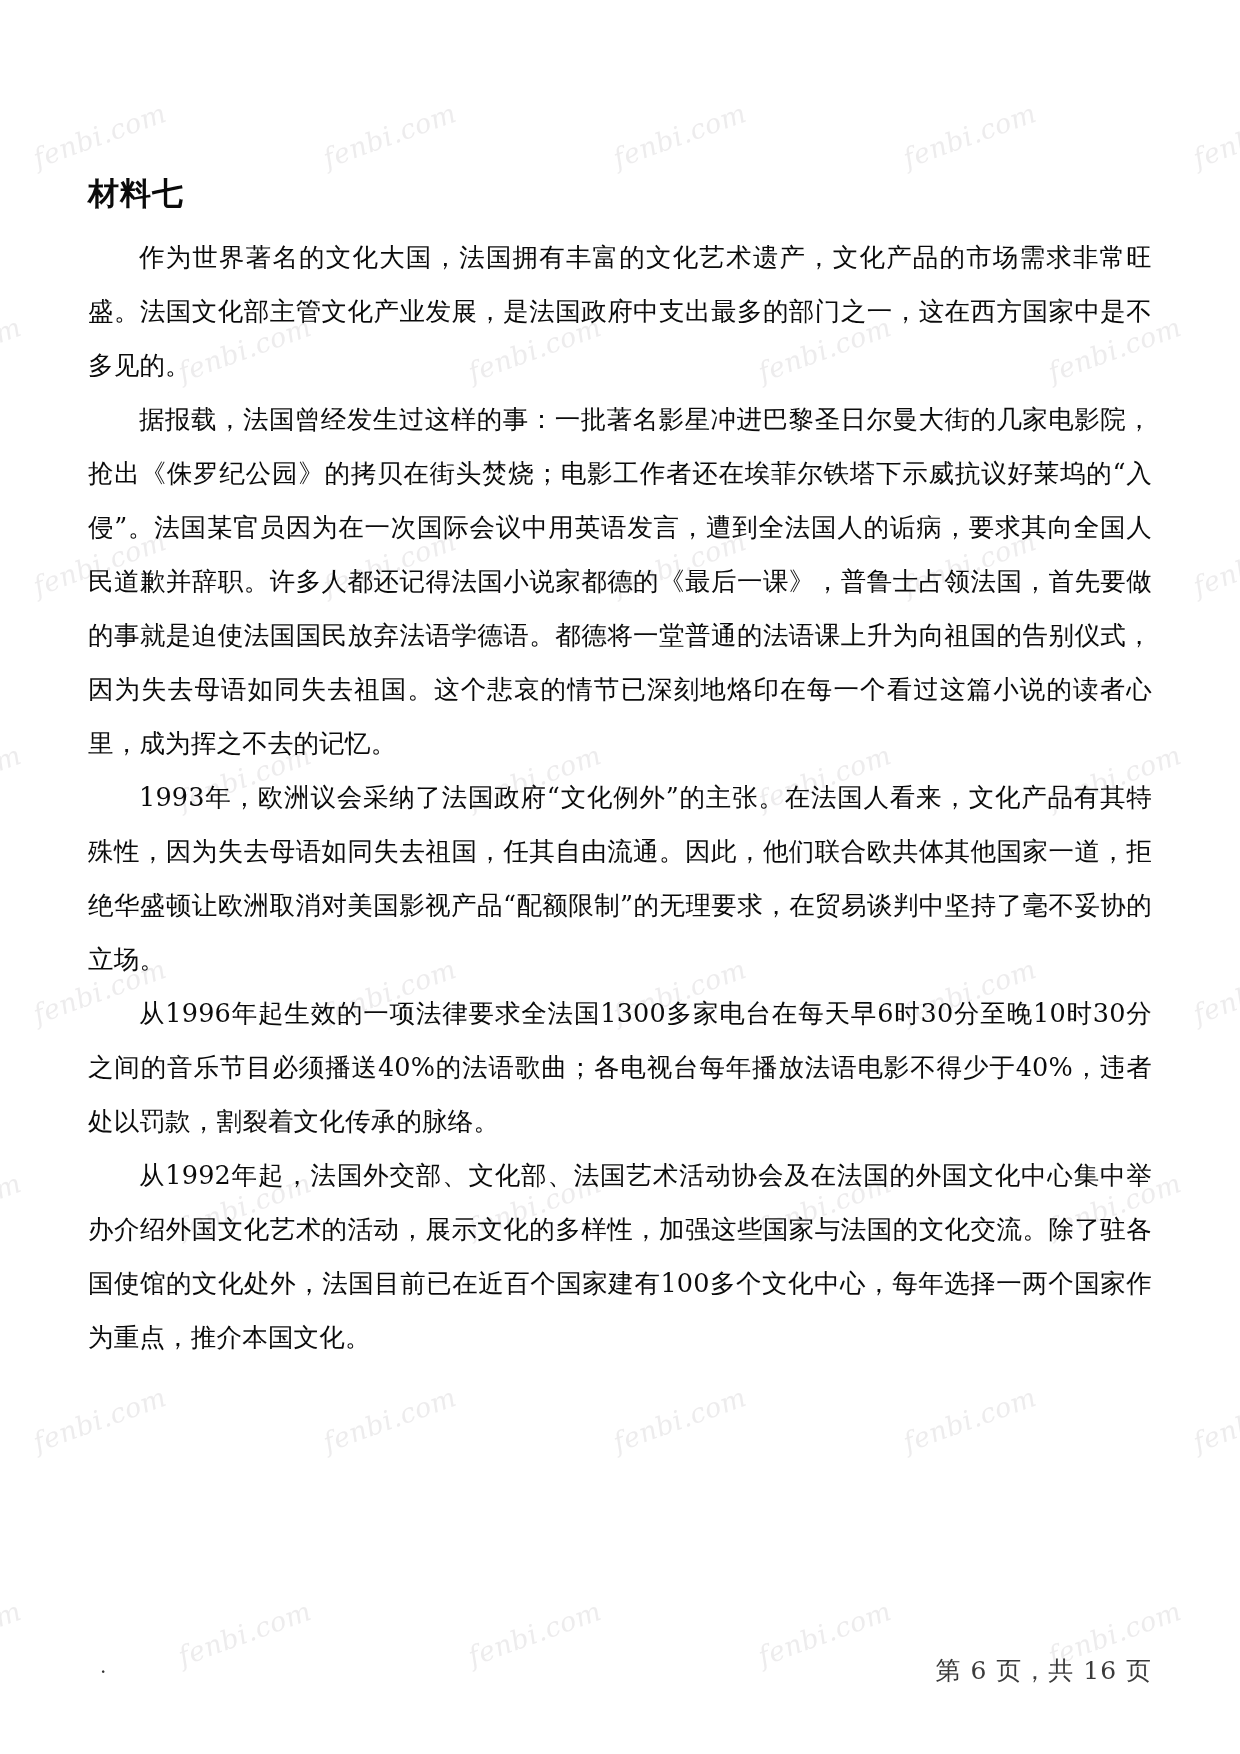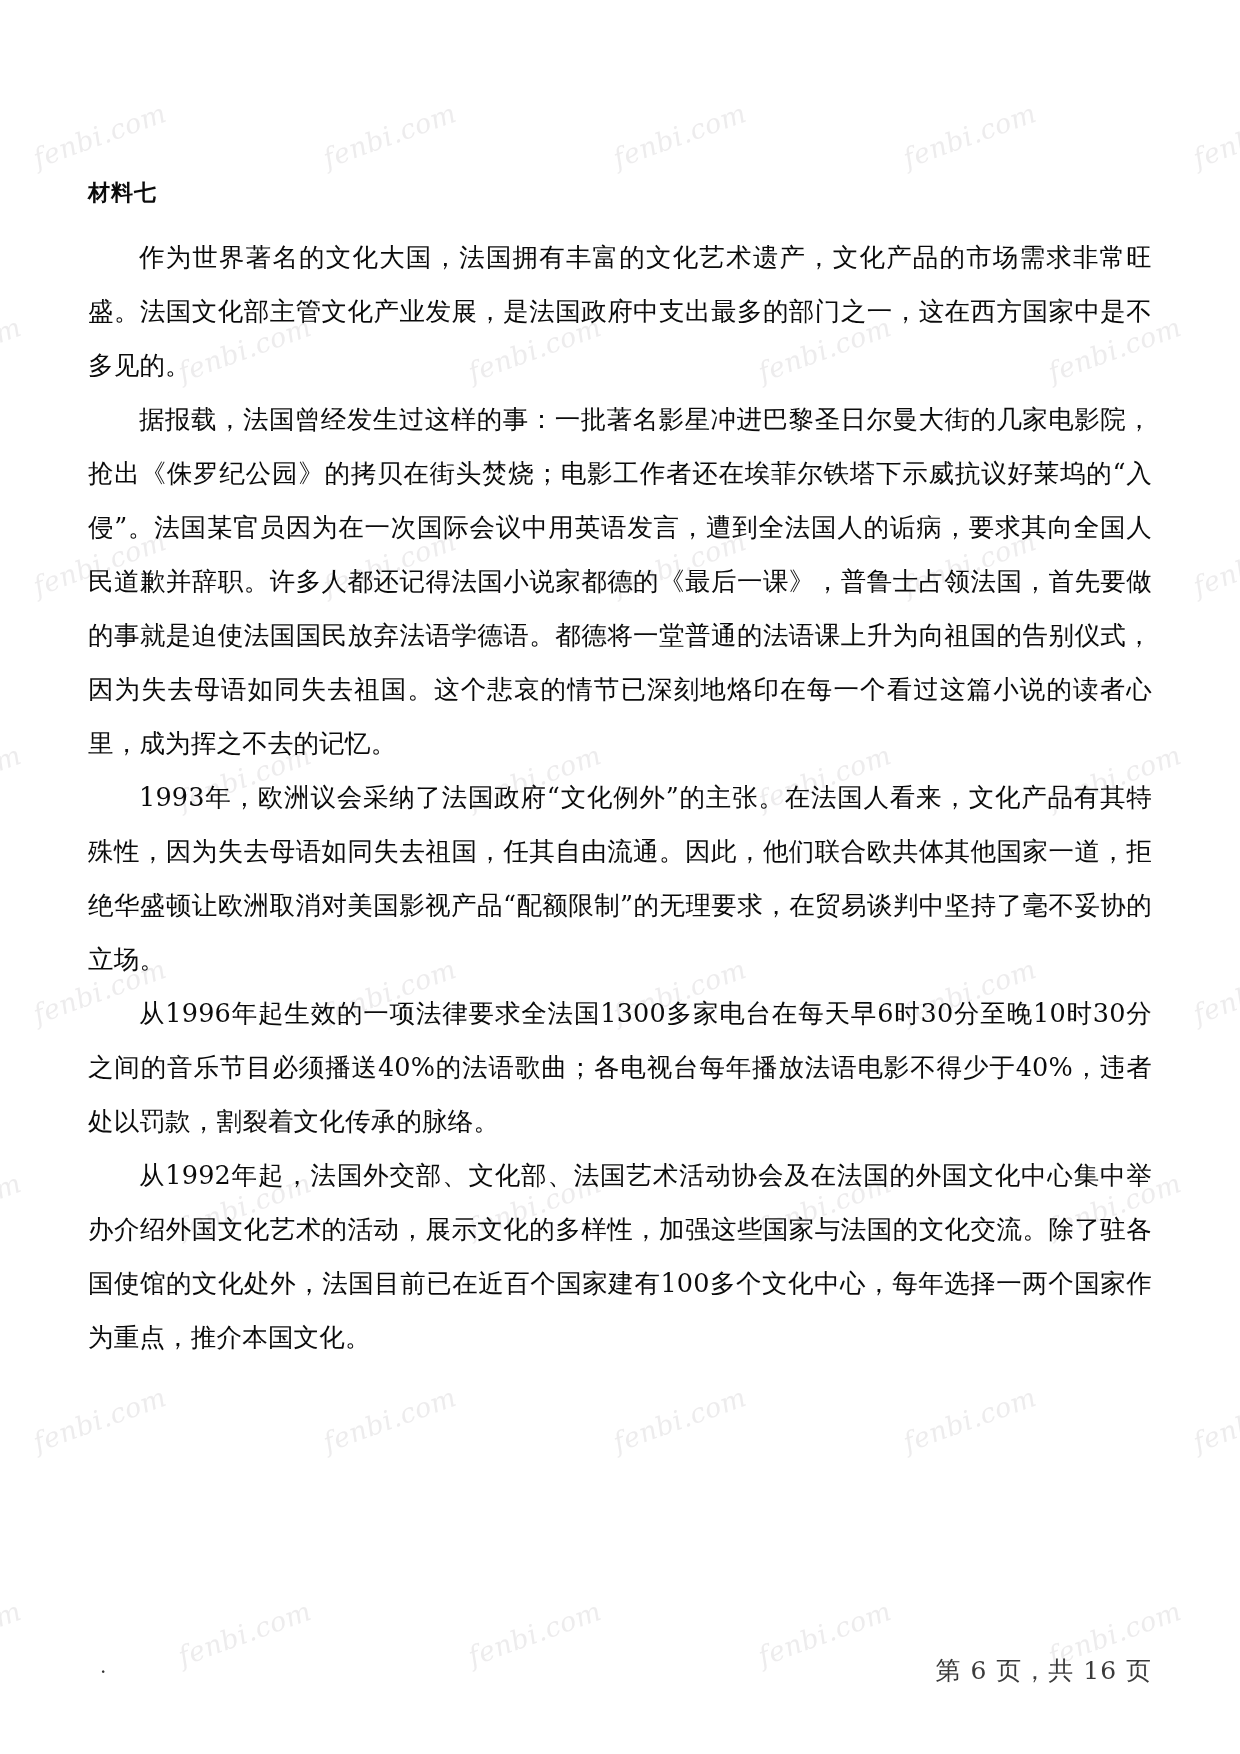--- a/index.html
+++ b/index.html
@@ -54,21 +54,21 @@
     font-size: 25.5px;
     line-height: 54px;
     text-indent: 2em;
     text-align: justify;
     text-justify: inter-ideograph;
     letter-spacing: 0.2px;
     word-break: break-all;
   }
 
   h2.section-heading {
-    font-size: 22px;
+    font-size: 31px;
     line-height: 54px;
     font-weight: bold;
     margin: 26px 0 10px 0;
     letter-spacing: 1px;
     font-family: "DejaVu Sans", "Liberation Sans", sans-serif;
   }
 
   
   .footer {
     position: absolute;

